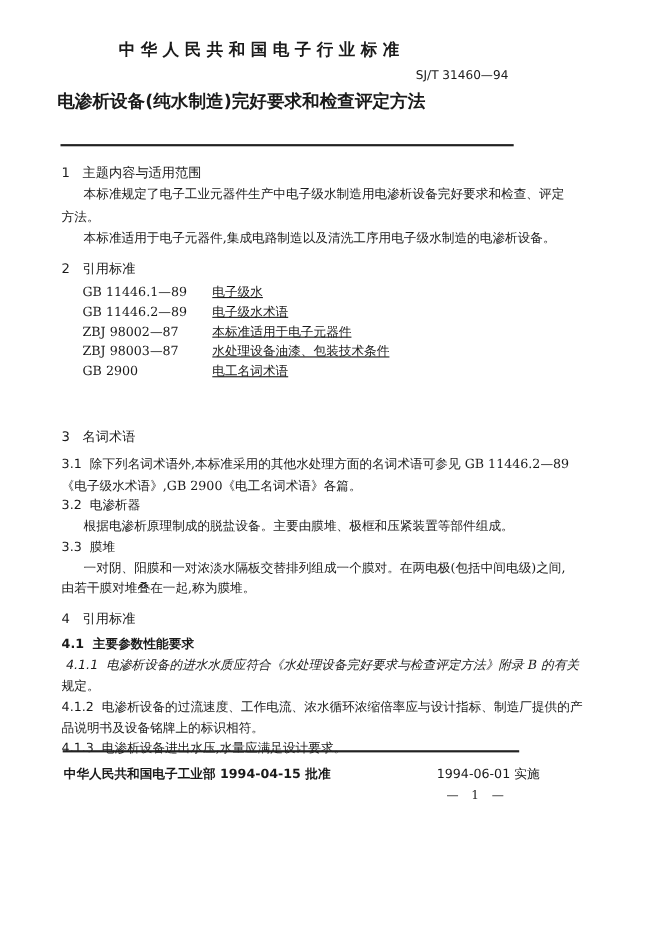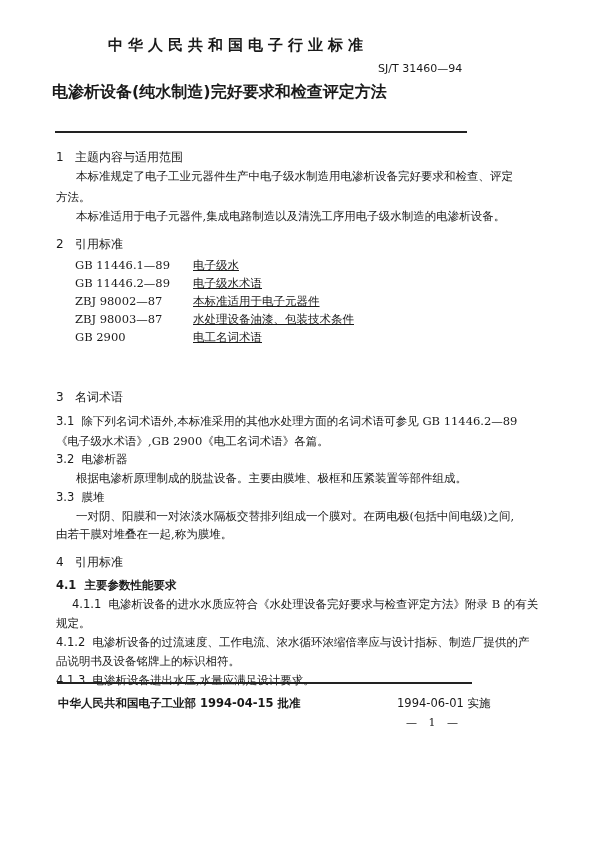--- a/index.html
+++ b/index.html
@@ -67,21 +67,21 @@
 </div>
 <div class="abs body-text" style="left:76px; top:509px;">一对阴、阳膜和一对浓淡水隔板交替排列组成一个膜对。在两电极(包括中间电级)之间,</div>
 <div class="abs body-text" style="left:56px; top:527px;">由若干膜对堆叠在一起,称为膜堆。</div>
 
 <div class="abs sans heading" style="left:56px; top:554px;">
   <span>4</span>&nbsp;&nbsp;&nbsp;<span>引用标准</span>
 </div>
 <div class="abs body-text" style="left:56px; top:578px;font-weight:bold;">
   <span class="sans">4.1</span>&nbsp;&nbsp;<span>主要参数性能要求</span>
 </div>
-<div class="abs body-text" style="left:72px; top:597px;">
+<div class="abs body-text" style="left:60px; top:597px;font-style:italic;">
   <span class="sans">4.1.1</span>&nbsp;&nbsp;<span>电渗析设备的进水水质应符合《水处理设备完好要求与检查评定方法》附录 B 的有关</span>
 </div>
 <div class="abs body-text" style="left:56px; top:616px;">规定。</div>
 <div class="abs body-text" style="left:56px; top:635px;">
   <span class="sans">4.1.2</span>&nbsp;&nbsp;<span>电渗析设备的过流速度、工作电流、浓水循环浓缩倍率应与设计指标、制造厂提供的产</span>
 </div>
 <div class="abs body-text" style="left:56px; top:654px;">品说明书及设备铭牌上的标识相符。</div>
 <div class="abs body-text" style="left:56px; top:673px;">
   <span class="sans">4.1.3</span>&nbsp;&nbsp;<span>电渗析设备进出水压,水量应满足设计要求。</span>
 </div>

